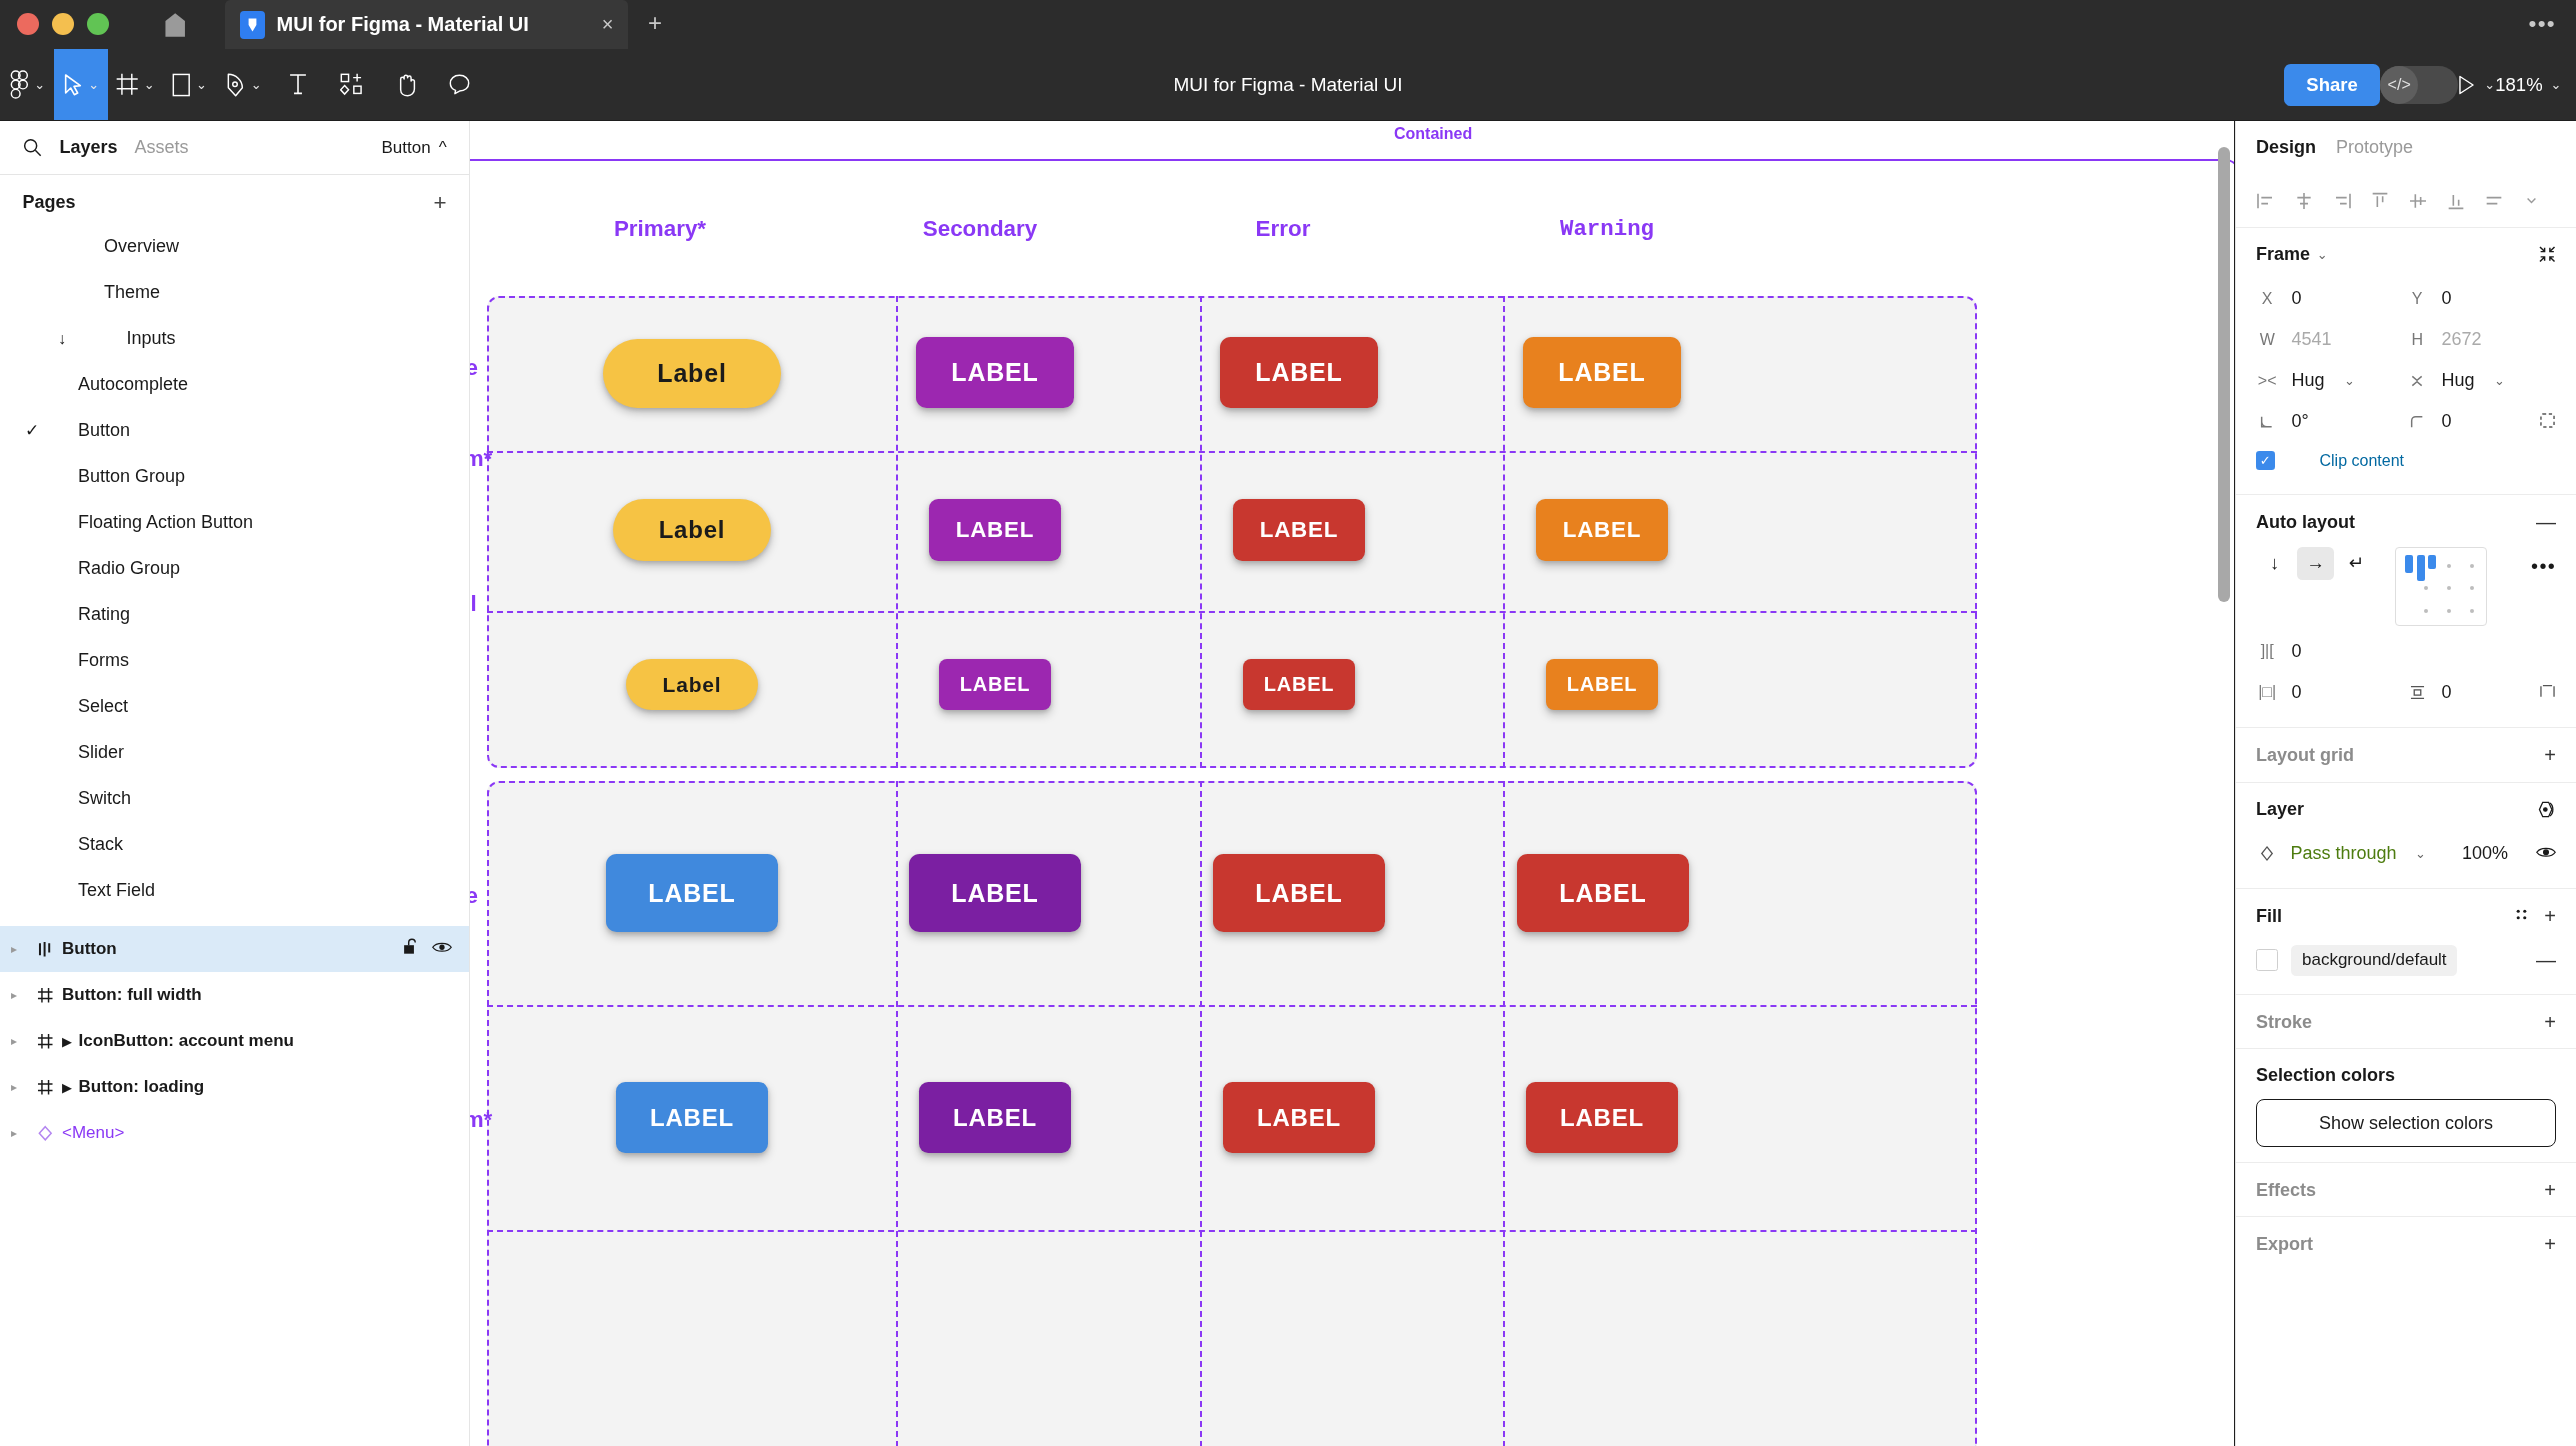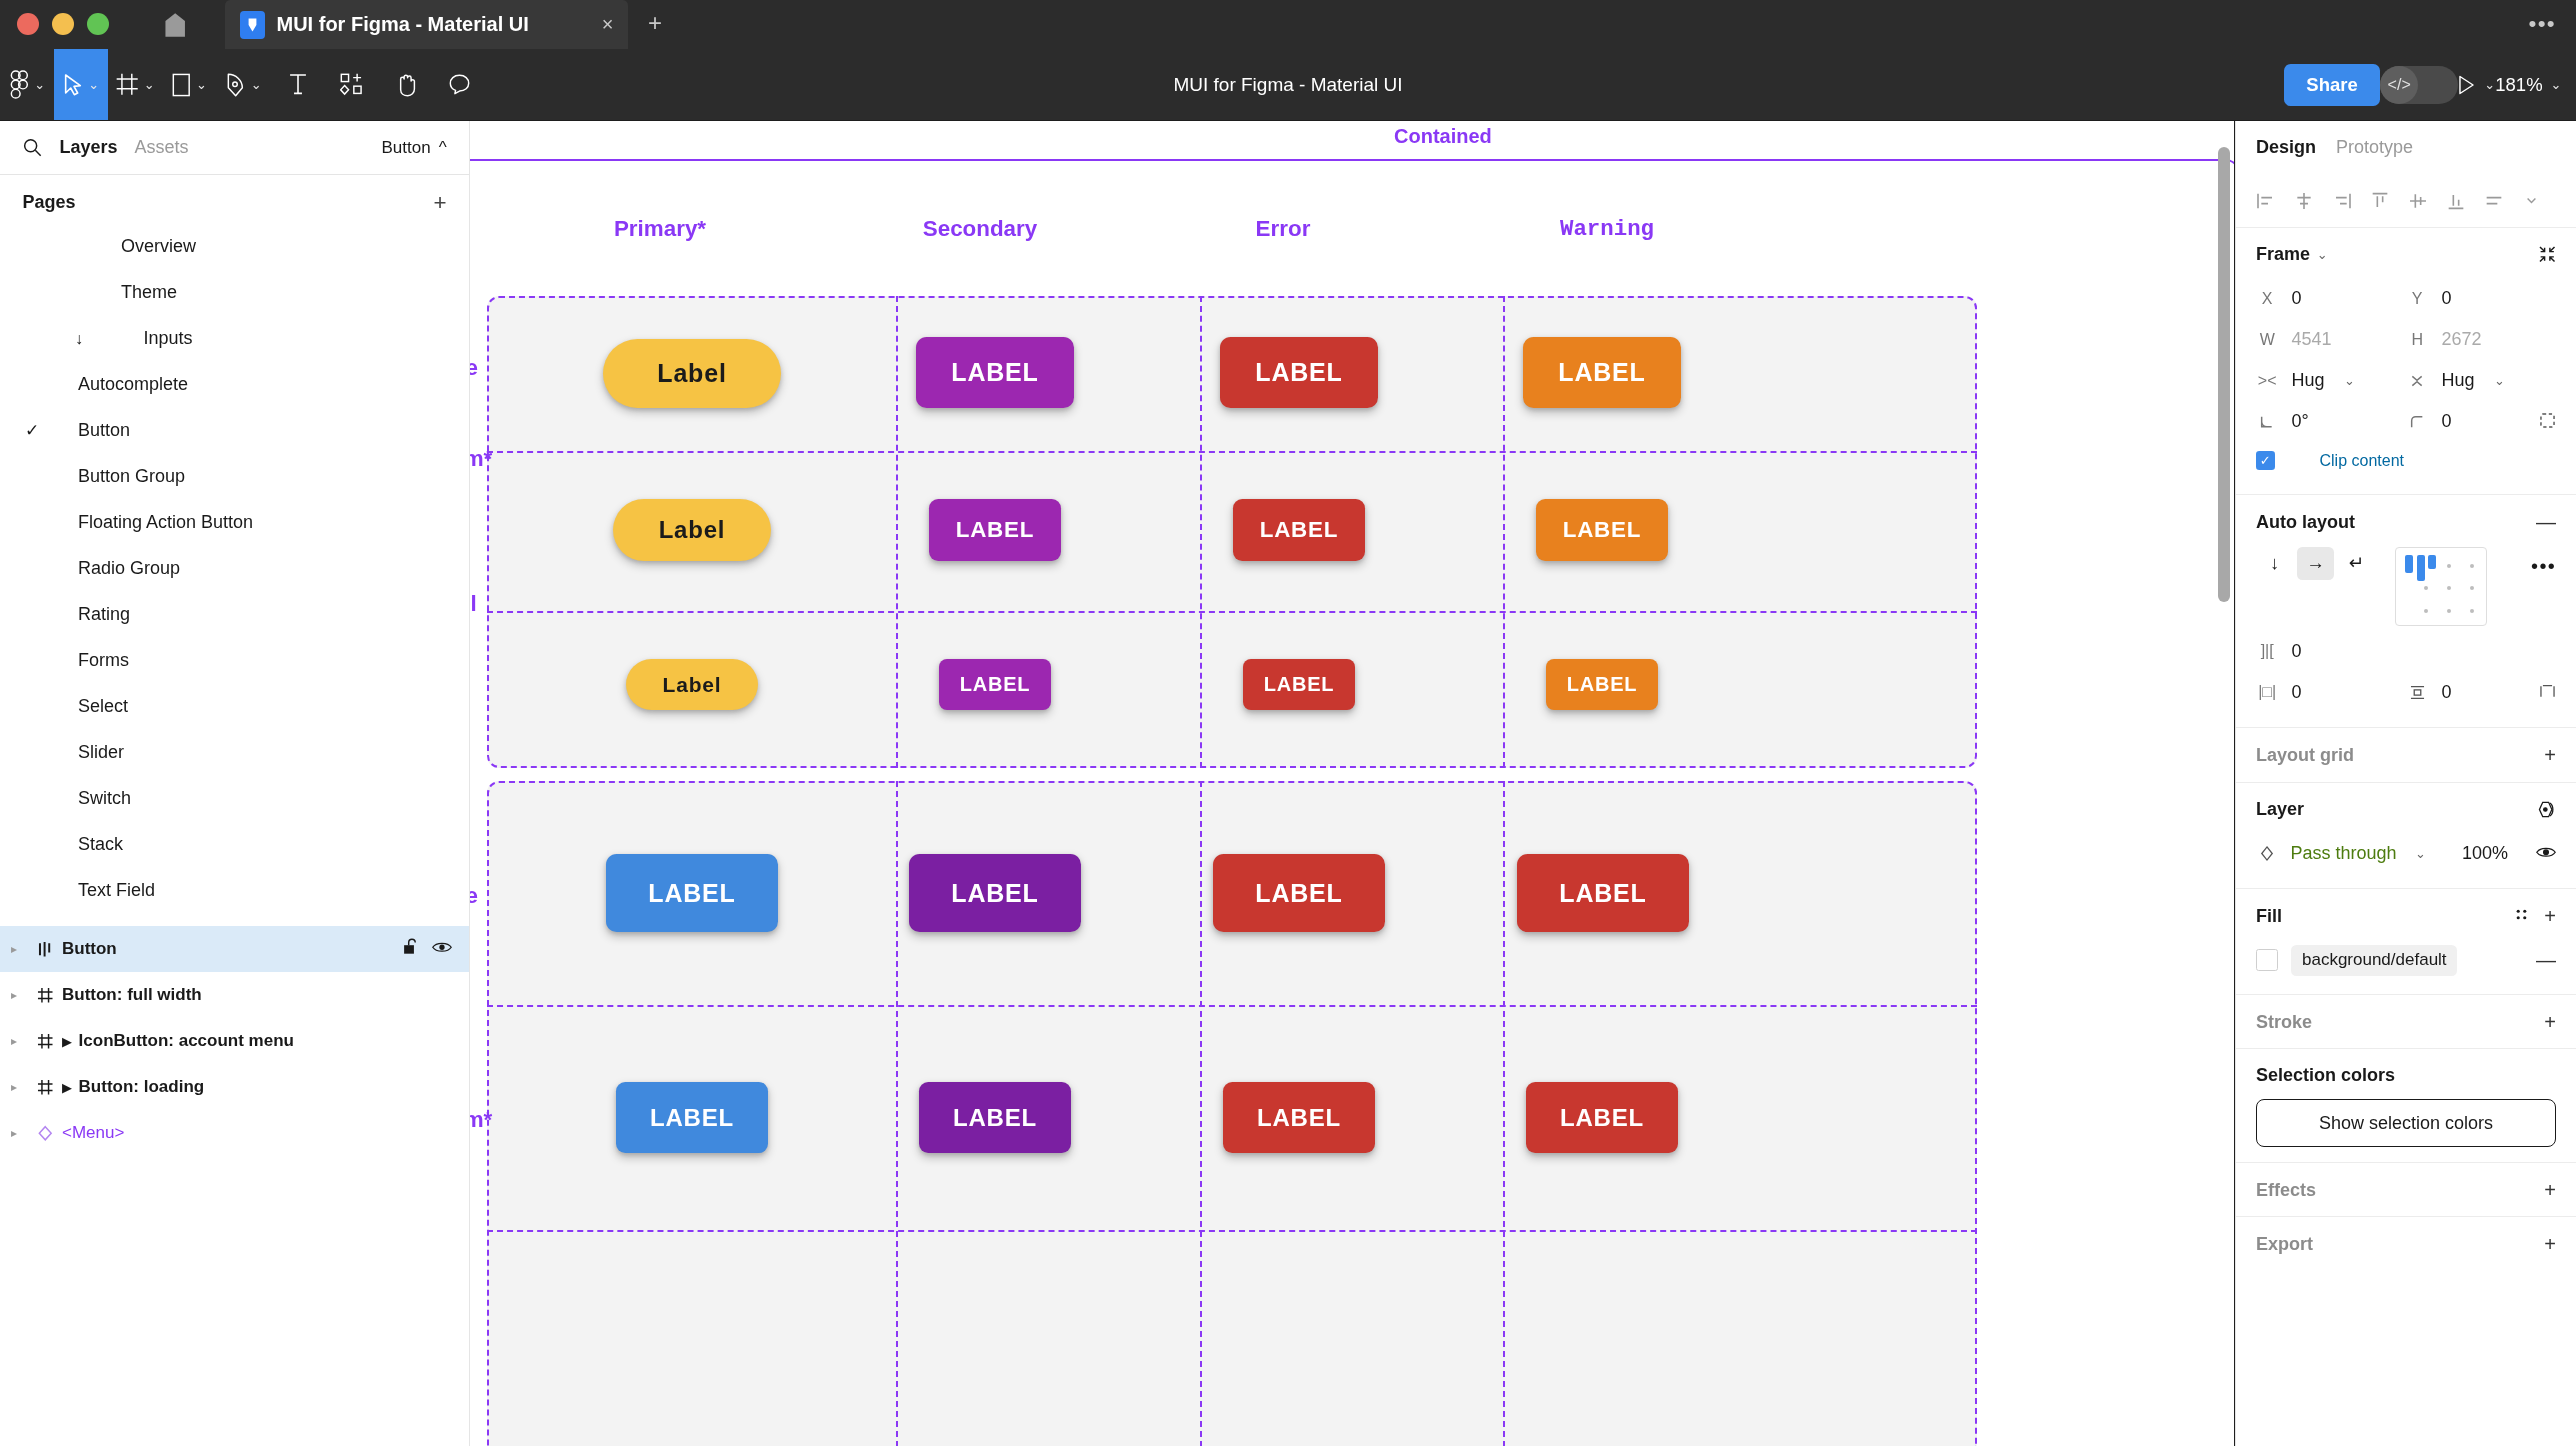--- a/index.html
+++ b/index.html
@@ -102,21 +102,21 @@
     display: flex; align-items: flex-start; padding: 17px 22.4px 9.2px 22.4px;
   }
   .pages-title { font-size: 18px; font-weight: bold; color: #1a1a1a; }
   .pages-add { margin-left: auto; font-size: 22.4px; color: #444; cursor: pointer; line-height: 1; }
   .page-item {
     height: 46px; display: flex; align-items: center; font-size: 18px;
     color: #1a1a1a; cursor: pointer; position: relative; padding-left: 78px;
   }
   .page-item .check { position: absolute; left: 25px; font-size: 17px; color: #1a1a1a; }
   .page-item .arrow { position: absolute; left: 58px; font-size: 16px; color: #1a1a1a; }
-  .page-item.lvl1 { padding-left: 104px; margin-left: 17px; }
+  .page-item.lvl1 { padding-left: 104px; }
   .page-item.lvl2 { padding-left: 78px; }
 
   .lp-divider { height: 0.7px; background: #e5e5e5; margin: 12px 0 0 0; }
 
   .layer-row {
     height: 46px; display: flex; align-items: center; gap: 0;
     font-size: 17px; color: #1a1a1a; cursor: pointer; padding-right: 17px;
   }
   .layer-row.selected { background: #daeaf8; }
   .layer-caret { width: 28px; text-align: center; font-size: 12px; color: #9a9a9a; flex: none; }
@@ -125,21 +125,21 @@
   .layer-name { font-weight: bold; white-space: nowrap; }
   .layer-name.comp { color: #8a38f5; font-weight: normal; }
   .layer-actions { margin-left: auto; display: flex; align-items: center; gap: 14.5px; }
 
   
   .canvas {
     position: absolute; top: 121px; left: 470px; width: 1764px; height: 1326px;
     background: #ffffff; overflow: hidden;
   }
   .frame-label {
-    position: absolute; color: #8a38f5; font-size: 20px; font-weight: bold;
+    position: absolute; color: #8a38f5; font-size: 16px; font-weight: bold;
     white-space: nowrap;
   }
   .frame-outline {
     position: absolute; border: 2.6px solid #8a38f5; border-radius: 14.5px;
   }
   .grid-area {
     position: absolute; background: #f3f3f3;
     border: 2.6px dashed #8a38f5; border-radius: 12px;
   }
   .col-head {

